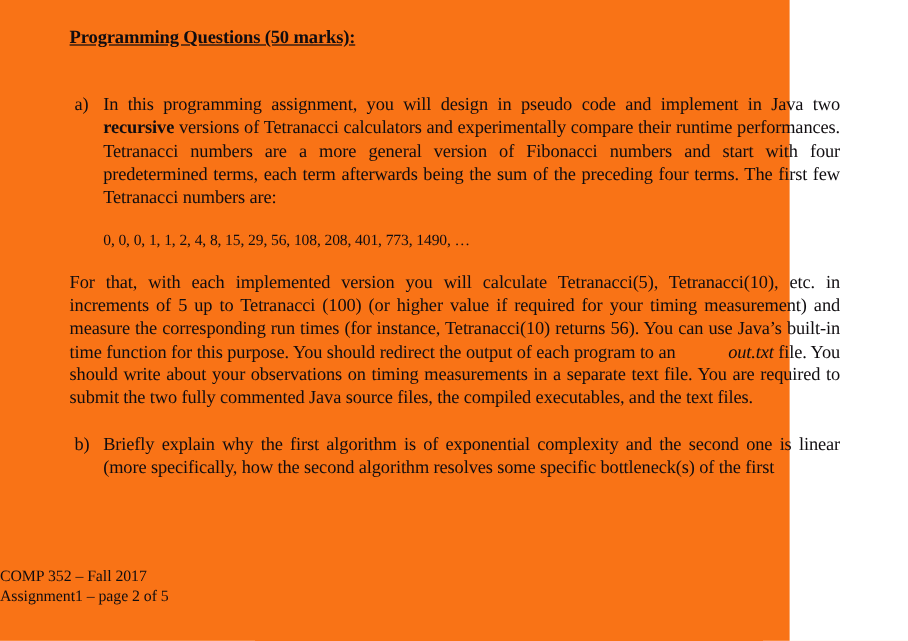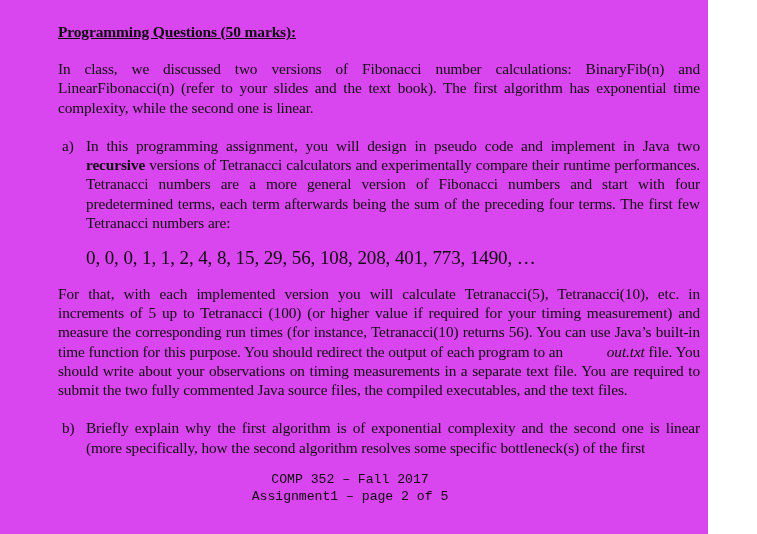--- a/index.html
+++ b/index.html
@@ -10,23 +10,23 @@
   body {
     width: 757px;
     height: 534px;
     overflow: hidden;
     font-family: "Liberation Serif", "DejaVu Serif", serif;
     color: #100d10;
     -webkit-font-smoothing: none;
   }
   .page {
     position: relative;
-    width: 708px;
+    width: 658px;
     height: 534px;
-    background: #d946ef;
+    background: #f97316;
     box-sizing: border-box;
   }
   .content {
     position: absolute;
     left: 58px;
     top: 22px;
     width: 642px;
   }
   .heading {
     font-size: 15.5px;
@@ -63,52 +63,50 @@
     top: 0;
     font-size: 15.3px;
     line-height: 19.3px;
   }
   .listitem .body {
     display: block;
     text-align: justify;
   }
   .seq {
     padding-left: 28px;
-    font-size: 19px;
+    font-size: 13px;
     line-height: 19.3px;
     letter-spacing: -0.1px;
     white-space: nowrap;
   }
   b.em-bold { font-weight: bold; font-family: Liberation Serif, serif; }
   i.em-ital { font-style: italic; margin-left: 40px; }
 
   .footer {
     position: absolute;
     left: 0;
     top: 472px;
     width: 700px;
-    text-align: center;
-    font-family: Liberation Mono, monospace;
+    text-align: left;
   }
   .footer-line {
     font-size: 13.2px;
     line-height: 16.5px;
     letter-spacing: -0.05px;
     white-space: nowrap;
   }
 </style>
 </head>
 <body>
 
 <div class="page">
   <div class="content">
 
     <div class="heading">Programming Questions (50 marks):</div>
 
-    <p class="para">In class, we discussed two versions of Fibonacci number calculations: BinaryFib(n) and LinearFibonacci(n) (refer to your slides and the text book). The first algorithm has exponential time complexity, while the second one is linear.</p>
 
     <div class="gap-lg"></div>
 
     <div class="listitem">
       <span class="marker">a)</span>
       <span class="body"><span>In this programming assignment, you will design in pseudo code and implement in Java two </span><b class="em-bold">recursive</b><span> versions of Tetranacci calculators and experimentally compare their runtime performances. Tetranacci numbers are a more general version of Fibonacci numbers and start with four predetermined terms, each term afterwards being the sum of the preceding four terms. The first few Tetranacci numbers are:</span></span>
     </div>
 
     <div class="gap-md"></div>
 

